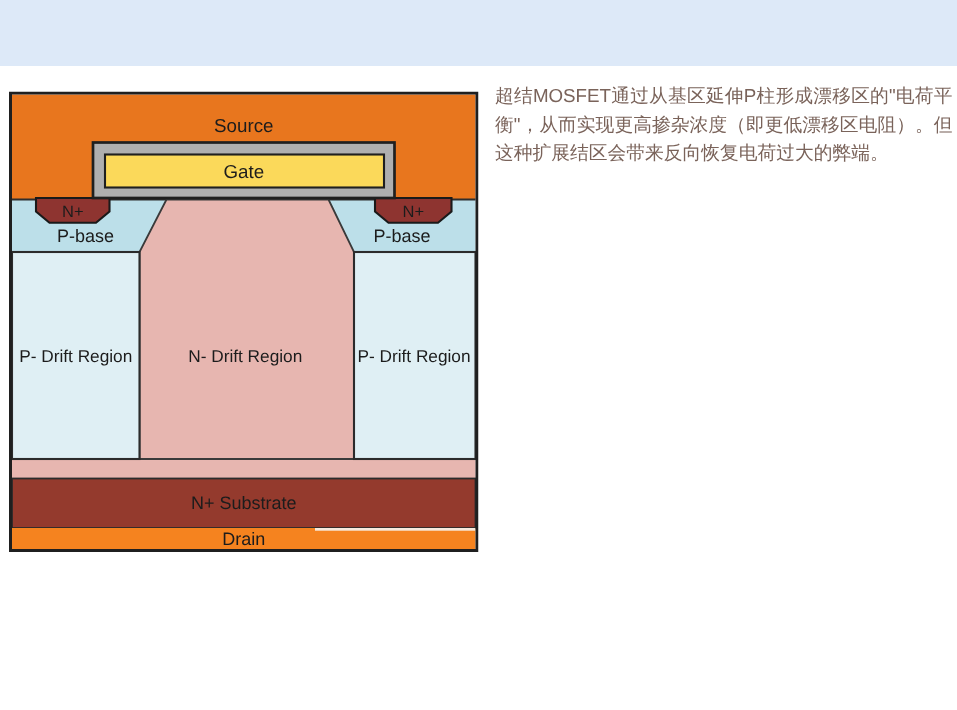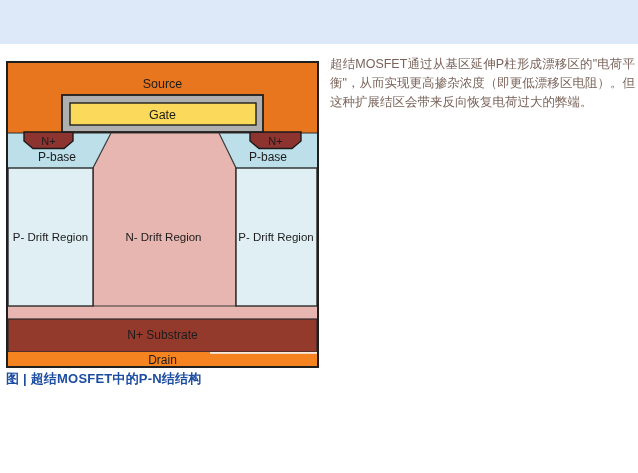--- a/index.html
+++ b/index.html
@@ -96,17 +96,16 @@
       <text x="51" y="100" text-anchor="middle" class="lbl-md">P-base</text>
       <text x="262" y="100" text-anchor="middle" class="lbl-md">P-base</text>
       <text x="44.5" y="180" text-anchor="middle" class="lbl-drift">P- Drift Region</text>
       <text x="157.5" y="180" text-anchor="middle" class="lbl-drift">N- Drift Region</text>
       <text x="270" y="180" text-anchor="middle" class="lbl-drift">P- Drift Region</text>
       <text x="156.5" y="278" text-anchor="middle" class="lbl-md">N+ Substrate</text>
       <text x="156.5" y="302.5" text-anchor="middle" class="lbl-md">Drain</text>
     </svg>
   </div>
 
-  <div class="fig-caption">图 | 超结MOSFET中的P-N结结构</div>
 
   <div class="article-text">超结MOSFET通过从基区延伸P柱形成漂移区的"电荷平衡"，从而实现更高掺杂浓度（即更低漂移区电阻）。但这种扩展结区会带来反向恢复电荷过大的弊端。</div>
 
 </div>
 
 </body></html>

